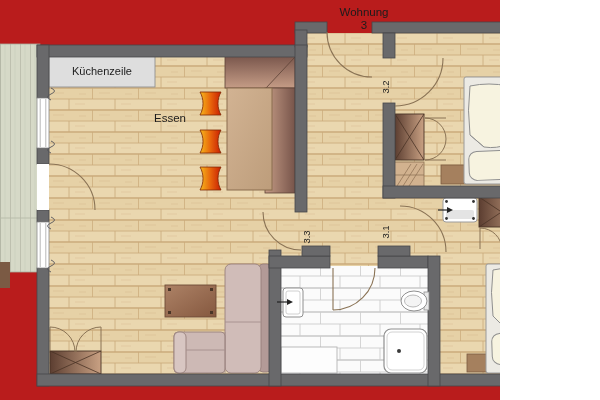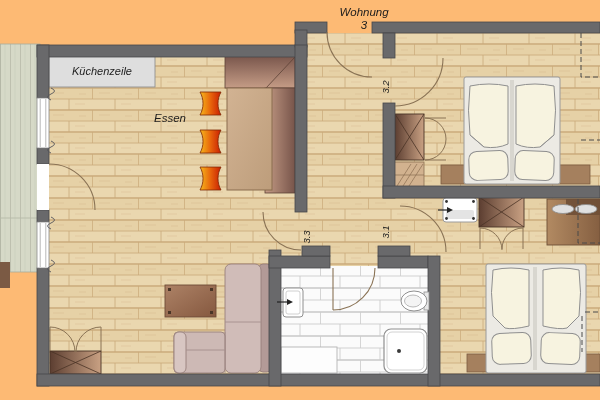--- a/index.html
+++ b/index.html
@@ -1,17 +1,17 @@
 <!DOCTYPE html>
 <html><head>
 <meta charset="utf-8">
 <style>
   html,body{margin:0;padding:0;background:#fff;}
-  .stage{position:relative;width:600px;height:400px;background:#fdba74;overflow:hidden;
-         font-family:"Liberation Sans",sans-serif;font-style:italic;}
+  .stage{position:relative;width:500px;height:400px;background:#b91c1c;overflow:hidden;
+         font-family:"Liberation Sans",sans-serif;}
   svg text{font-family:"Liberation Sans",sans-serif;fill:#1c1c1c;}
 </style>
 </head>
 <body>
 
 <div class="stage">
 <svg width="600" height="400" viewBox="0 0 600 400">
   <defs>
     <pattern id="wood" width="46" height="22" patternUnits="userSpaceOnUse">
       <rect width="46" height="22" fill="#ead7af"></rect>

